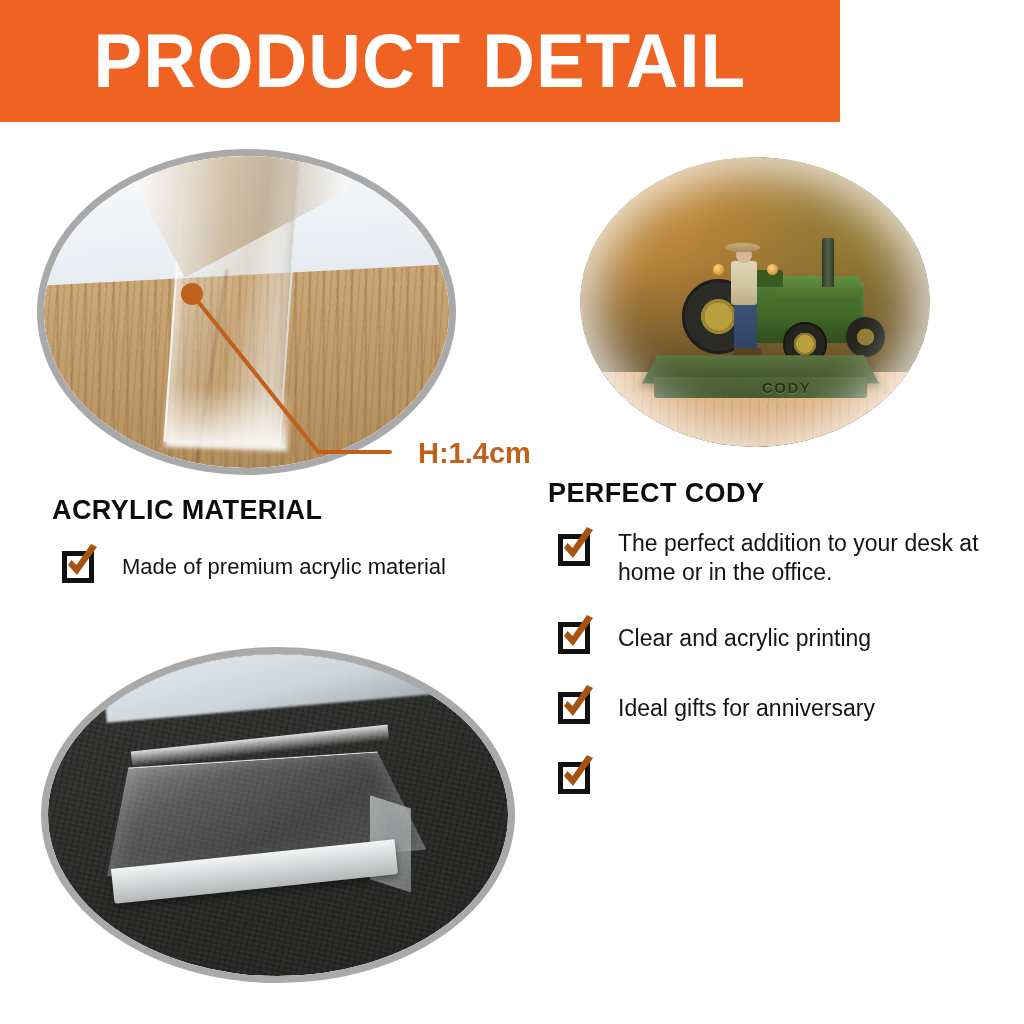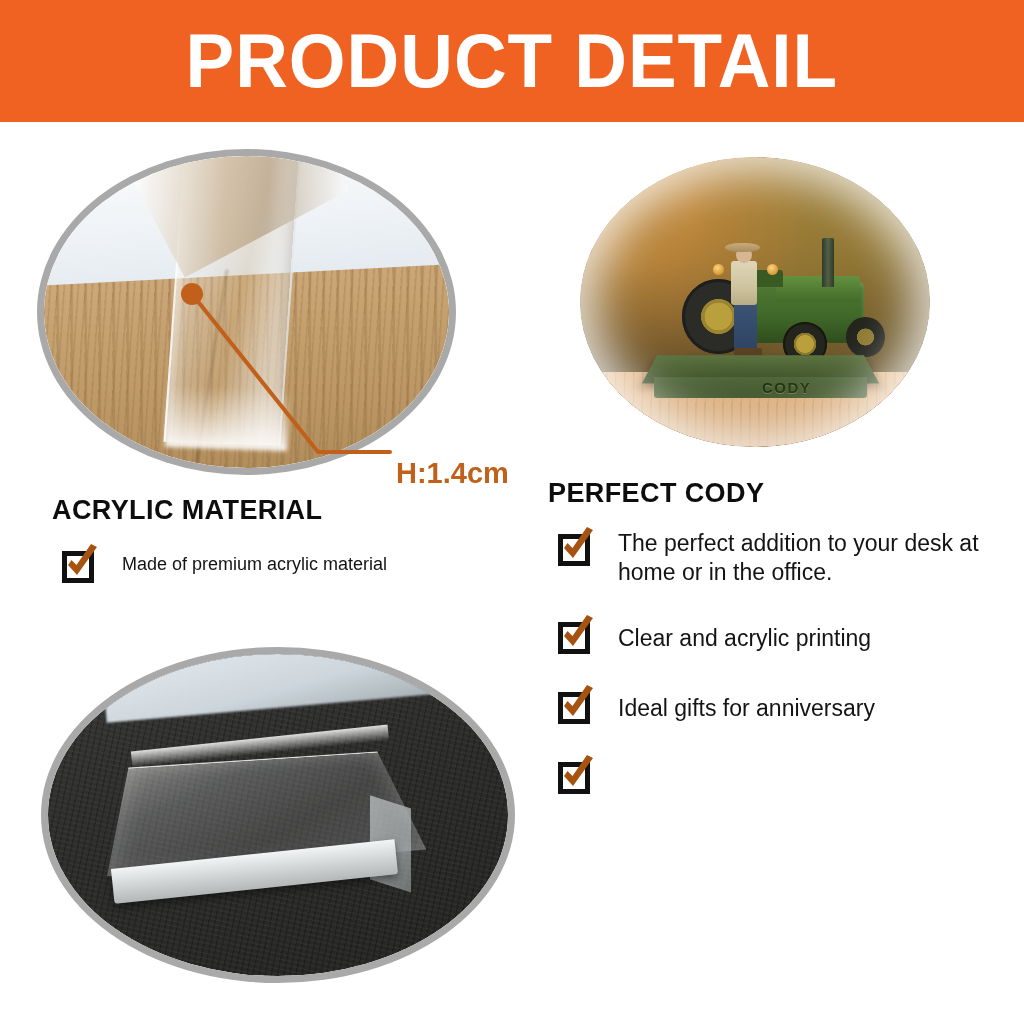--- a/index.html
+++ b/index.html
@@ -14,21 +14,21 @@
     overflow: hidden;
     font-family: "Liberation Sans", sans-serif;
     -webkit-font-smoothing: antialiased;
   }
 
   
   .header-banner {
     position: absolute;
     left: 0;
     top: 0;
-    width: 1024px;
+    width: 840px;
     height: 122px;
     background: #ef6222;
     display: flex;
     align-items: center;
     justify-content: center;
   }
   .header-title {
     color: #ffffff;
     font-family: "Liberation Sans", sans-serif;
     font-weight: bold;
@@ -281,28 +281,27 @@
     background: #c0601a;
   }
   .callout-svg {
     position: absolute;
     left: 0; top: 0;
     width: 1024px; height: 1024px;
     pointer-events: none;
   }
   .callout-label {
     position: absolute;
-    left: 396px; top: 437px;
+    left: 418px; top: 437px;
     font-family: "Liberation Sans", sans-serif;
     font-weight: bold;
     font-size: 29px;
     color: #c0601a;
     letter-spacing: 0px;
     white-space: nowrap;
-    margin-top: 20px;
   }
 
   
   .col { position: absolute; }
   .col-left  { left: 52px;  top: 495px; width: 490px; }
   .col-right { left: 548px; top: 478px; width: 460px; }
 
   .section-heading {
     font-family: "Liberation Sans", sans-serif;
     font-weight: bold;
@@ -341,21 +340,21 @@
     left: 0; top: 0;
     width: 44px; height: 44px;
   }
   .bullet-text {
     font-family: "Liberation Sans", sans-serif;
     font-size: 23px;
     line-height: 1.26;
     color: #141414;
     padding-top: 11px;
   }
-  .col-left .bullet-text { font-size: 18px; }
+  .col-left .bullet-text { font-size: 22px; }
   .bullet-text.tight { padding-top: 4px; }
 </style>
 </head>
 <body>
 
 <div class="header-banner">
   <div class="header-title">PRODUCT DETAIL</div>
 </div>
 
 <div class="photo-ellipse bordered ph1">

